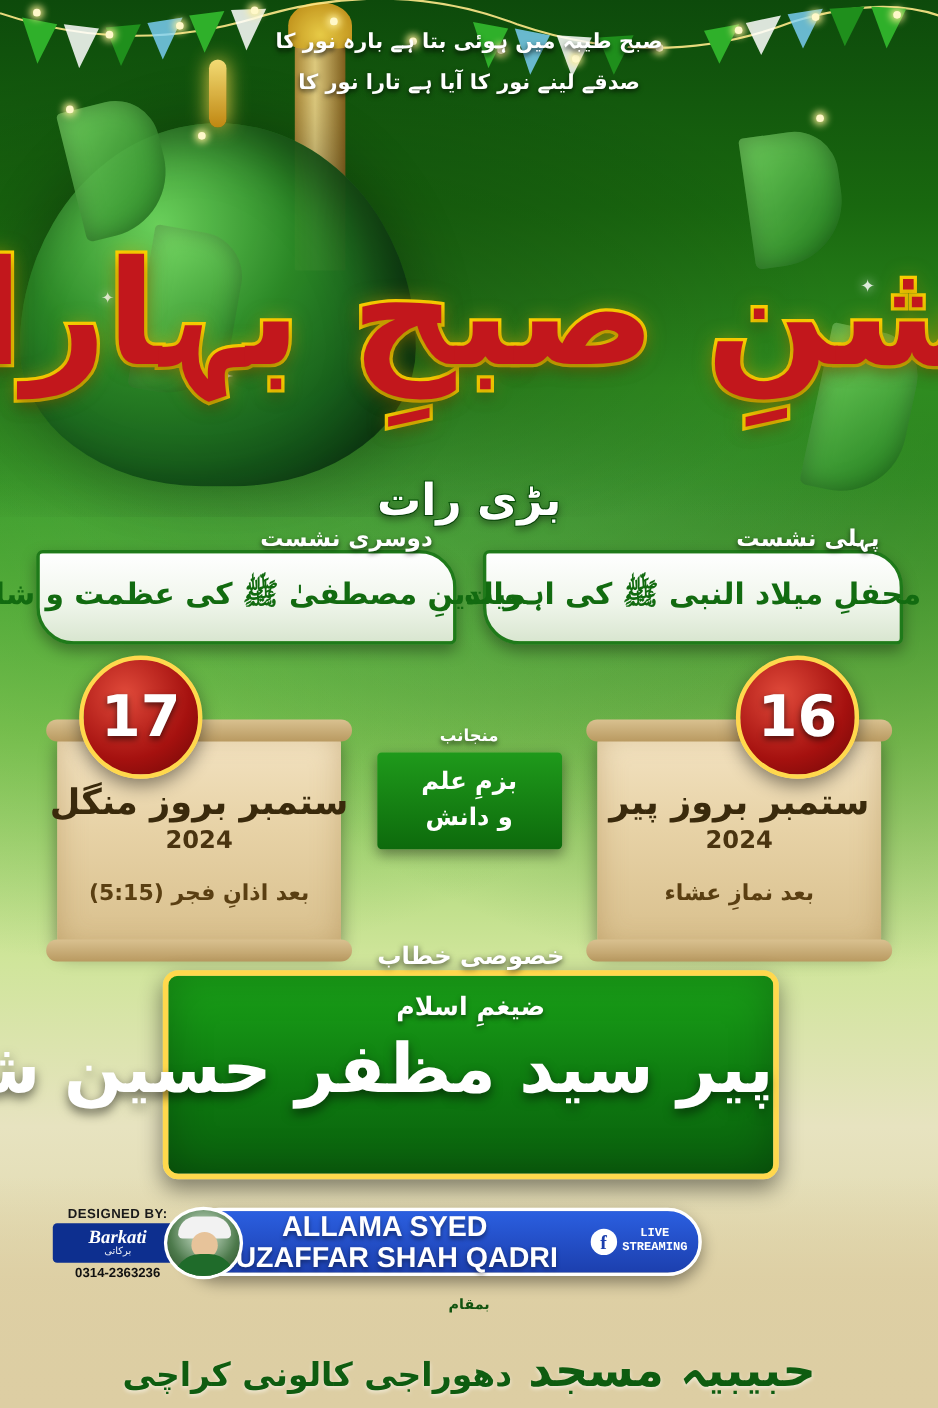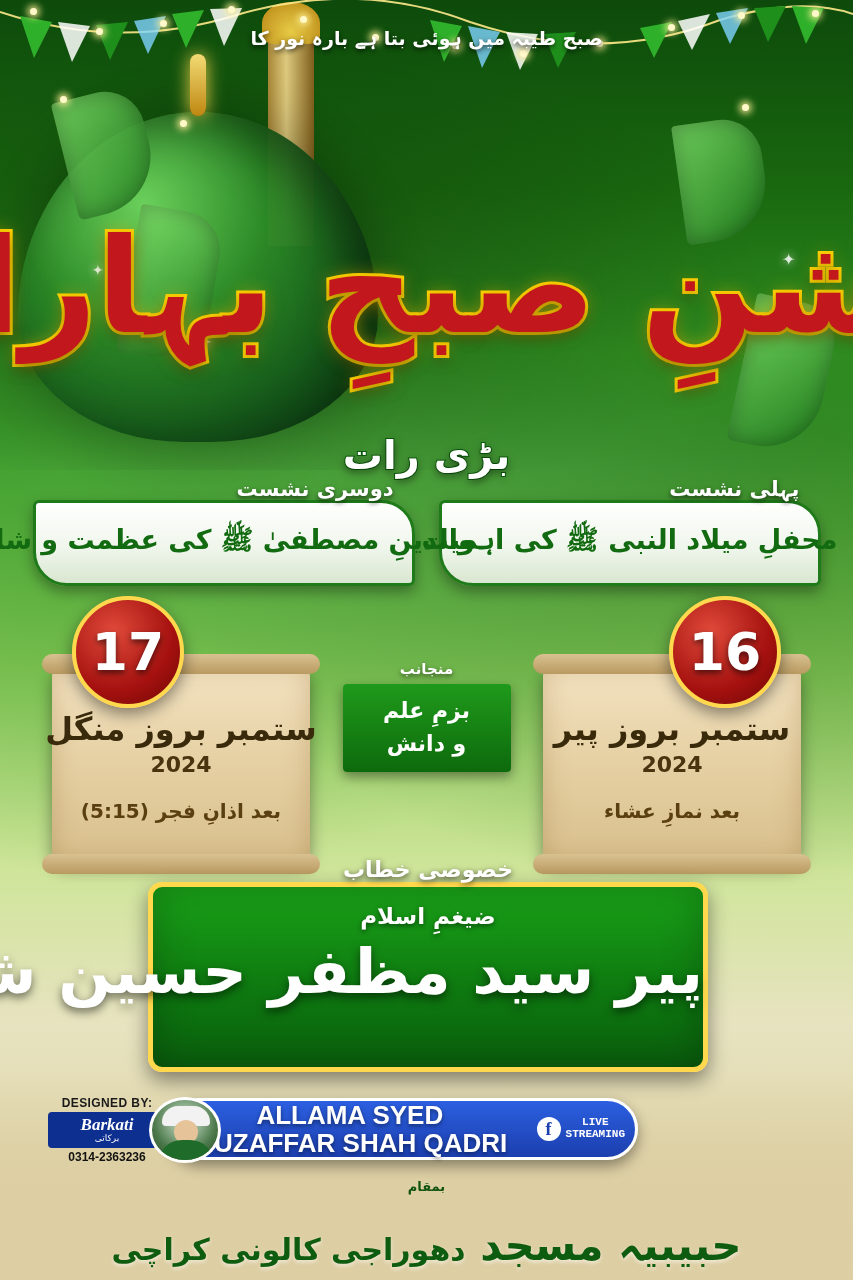--- a/index.html
+++ b/index.html
@@ -390,20 +390,21 @@
     <div class="bulb" style="left:60px; top:96px;"></div>
     <div class="bulb" style="left:180px; top:120px;"></div>
     <div class="bulb" style="left:742px; top:104px;"></div>
     <div class="sparkle" style="left:196px; top:330px;">✦</div>
     <div class="sparkle" style="left:92px; top:262px; font-size:14px;">✦</div>
     <div class="sparkle" style="left:782px; top:250px; font-size:16px;">✦</div>
   </div>
 
   <div class="couplet">
     <div>صبح طیبہ میں ہوئی بتا ہے بارہ نور کا</div>
+    <div>صدقے لینے نور کا آیا ہے تارا نور کا</div>
   </div>
 
   <div class="title-wrap">
     <div class="title-main">جشنِ صبحِ بہاراں</div>
   </div>
   <div class="title-sub">بڑی رات</div>
 
   <div class="sessions">
     <div class="session">
       <div class="session-tag">پہلی نشست</div>

